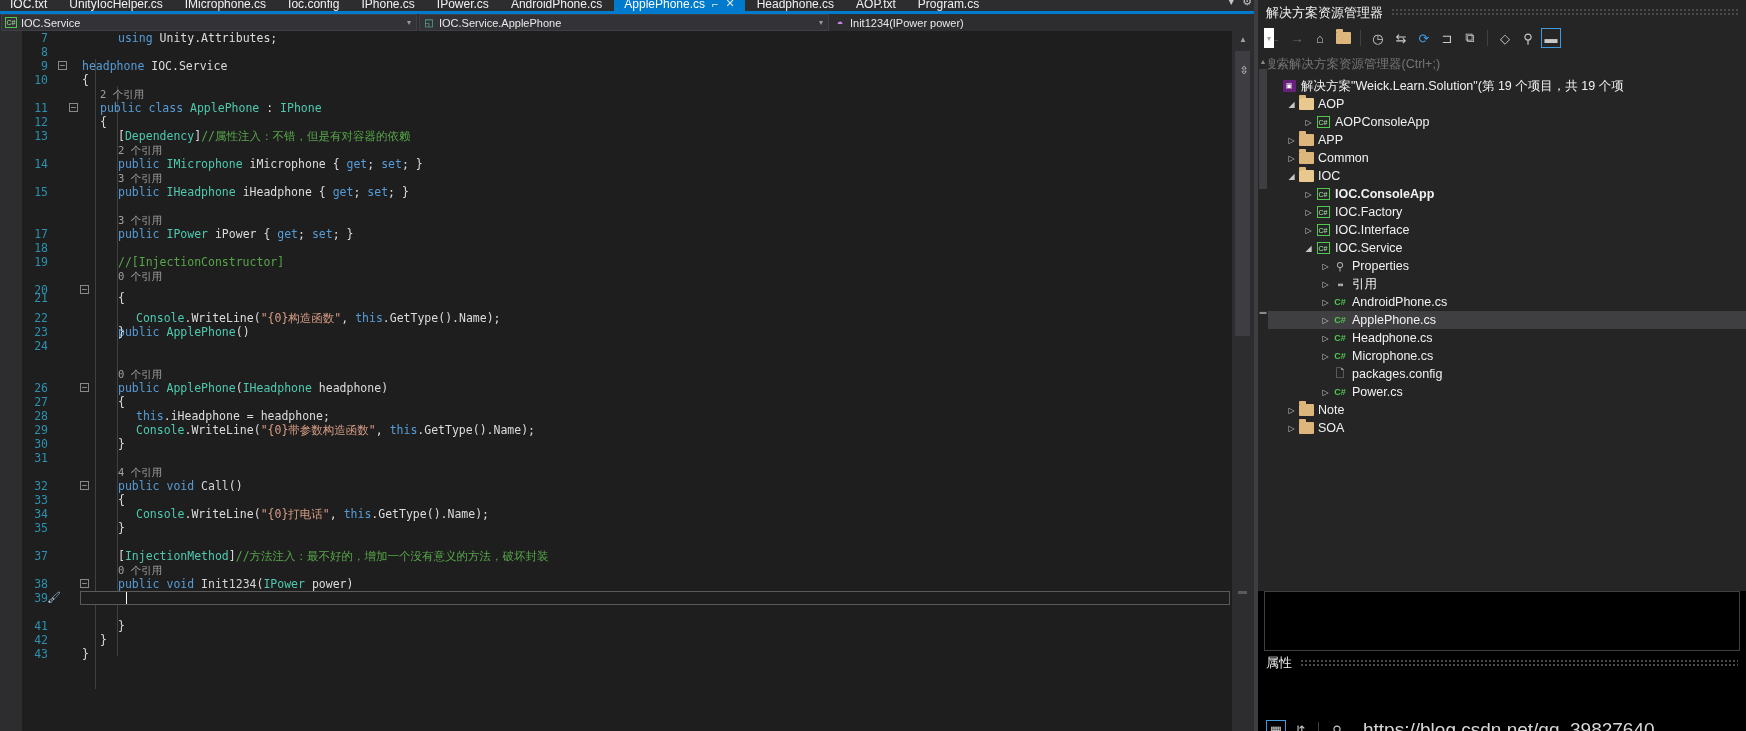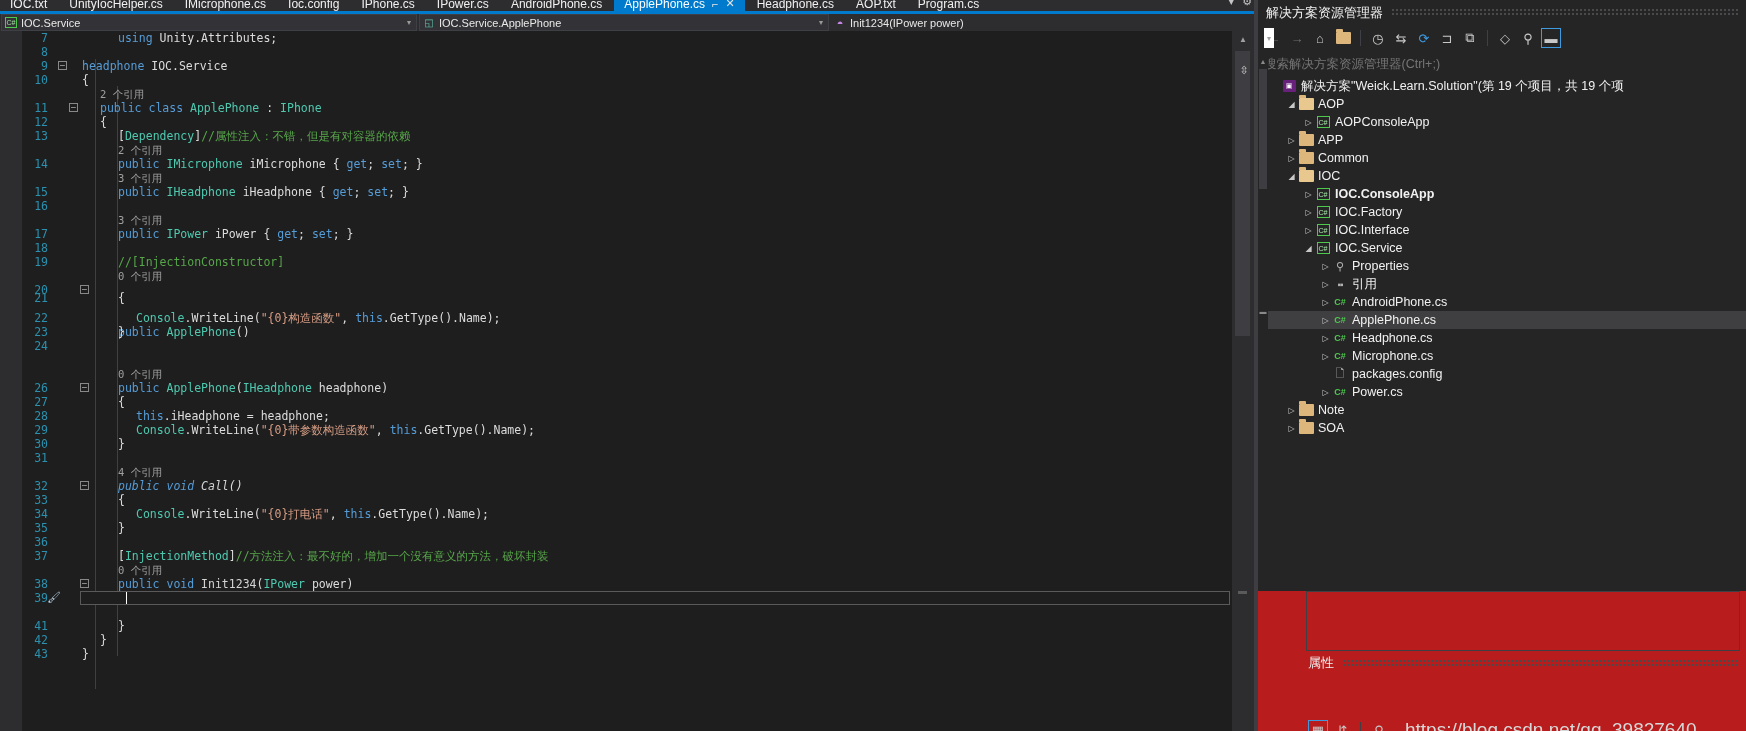--- a/index.html
+++ b/index.html
@@ -225,21 +225,21 @@
 
   
   .rd-scroll {
     position:absolute; left:0; top:58px; width:10px; height:530px; background:#252526;
   }
   .rd-scroll .arrow { position:absolute; left:0; width:10px; height:10px; color:#8a8a8a; font-size:7px; text-align:center;}
   .rd-scroll .thumb { position:absolute; left:1px; width:8px; background:#3e3e42; }
 
   
   .prop-pane {
-    position:absolute; left:0; bottom:0; width:488px; height:140px; background:#b91c1c;padding-left:42px;
+    position:absolute; left:0; bottom:0; width:488px; height:140px; background:#000000;
   }
   .prop-title {
     height: 24px; display:flex; align-items:center; padding-left:8px;
     color:#f1f1f1; font-size:13px;
   }
   .prop-title .dots {
     flex:1; height:9px; margin:0 8px; align-self:center;
     background-image: radial-gradient(#4a4a4d 0.8px, transparent 0.9px);
     background-size: 4px 4px;
   }
@@ -331,44 +331,42 @@
         <div class="crow" style="top: 28px; position: absolute; left: 0px; width: 1232px;"><span class="lno">9</span><span class="glyph-fold" style="left: 58px;">–</span><span class="ctext" style="left: 82px;"><span class="kw">headphone</span><span class="plain"> IOC.Service</span></span></div>
         <div class="crow" style="top: 42px; position: absolute; left: 0px; width: 1232px;"><span class="lno">10</span><span class="ctext" style="left: 82px;"><span class="plain">{</span></span></div>
         <div class="crow" style="top: 56px; position: absolute; left: 0px; width: 1232px;"><span class="ctext refs" style="left: 100px;">2 个引用</span></div>
         <div class="crow" style="top: 70px; position: absolute; left: 0px; width: 1232px;"><span class="lno">11</span><span class="glyph-fold" style="left: 69px;">–</span><span class="ctext" style="left: 100px;"><span class="kw">public class </span><span class="typ">ApplePhone</span><span class="plain"> : </span><span class="typ">IPhone</span></span></div>
         <div class="crow" style="top: 84px; position: absolute; left: 0px; width: 1232px;"><span class="lno">12</span><span class="ctext" style="left: 100px;"><span class="plain">{</span></span></div>
         <div class="crow" style="top: 98px; position: absolute; left: 0px; width: 1424px;"><span class="lno">13</span><span class="ctext" style="left: 118px;"><span class="plain">[</span><span class="attr">Dependency</span><span class="plain">]</span><span class="cmt">//属性注入：不错，但是有对容器的依赖</span></span></div>
         <div class="crow" style="top: 112px; position: absolute; left: 0px; width: 1232px;"><span class="ctext refs" style="left: 118px;">2 个引用</span></div>
         <div class="crow" style="top: 126px; position: absolute; left: 0px; width: 1232px;"><span class="lno">14</span><span class="ctext" style="left: 118px;"><span class="kw">public </span><span class="typ">IMicrophone</span><span class="plain"> iMicrophone { </span><span class="kw">get</span><span class="plain">; </span><span class="kw">set</span><span class="plain">; }</span></span></div>
         <div class="crow" style="top: 140px; position: absolute; left: 0px; width: 1232px;"><span class="ctext refs" style="left: 118px;">3 个引用</span></div>
         <div class="crow" style="top: 154px; position: absolute; left: 0px; width: 1232px;"><span class="lno">15</span><span class="ctext" style="left: 118px;"><span class="kw">public </span><span class="typ">IHeadphone</span><span class="plain"> iHeadphone { </span><span class="kw">get</span><span class="plain">; </span><span class="kw">set</span><span class="plain">; }</span></span></div>
-        <div class="crow" style="top: 168px; position: absolute; left: 0px; width: 1232px;"><span class="lno">16</span><span class="ctext" style="left: 82px;"></span></div>
         <div class="crow" style="top: 182px; position: absolute; left: 0px; width: 1232px;"><span class="ctext refs" style="left: 118px;">3 个引用</span></div>
         <div class="crow" style="top: 196px; position: absolute; left: 0px; width: 1232px;"><span class="lno">17</span><span class="ctext" style="left: 118px;"><span class="kw">public </span><span class="typ">IPower</span><span class="plain"> iPower { </span><span class="kw">get</span><span class="plain">; </span><span class="kw">set</span><span class="plain">; }</span></span></div>
         <div class="crow" style="top: 210px; position: absolute; left: 0px; width: 1232px;"><span class="lno">18</span><span class="ctext" style="left: 82px;"></span></div>
         <div class="crow" style="top: 224px; position: absolute; left: 0px; width: 1232px;"><span class="lno">19</span><span class="ctext" style="left: 118px;"><span class="cmt">//[InjectionConstructor]</span></span></div>
         <div class="crow" style="top: 238px; position: absolute; left: 0px; width: 1232px;"><span class="ctext refs" style="left: 118px;">0 个引用</span></div>
         <div class="crow" style="top: 252px; position: absolute; left: 0px; width: 1232px;"><span class="lno">20</span><span class="glyph-fold" style="left: 80px;">–</span><span class="ctext" style="left: 118px; margin-top: 42px;"><span class="kw">public </span><span class="typ">ApplePhone</span><span class="plain">()</span></span></div>
         <div class="crow" style="top: 260px; position: absolute; left: 0px; width: 1357px; padding-left: 33px;"><span class="lno">21</span><span class="ctext" style="left: 118px;"><span class="plain">{</span></span></div>
         <div class="crow" style="top: 280px; position: absolute; left: 0px; width: 1232px;"><span class="lno">22</span><span class="ctext" style="left: 136px;"><span class="typ">Console</span><span class="plain">.WriteLine(</span><span class="str">"{0}构造函数"</span><span class="plain">, </span><span class="kw">this</span><span class="plain">.GetType().Name);</span></span></div>
         <div class="crow" style="top: 294px; position: absolute; left: 0px; width: 1232px;"><span class="lno">23</span><span class="ctext" style="left: 118px;"><span class="plain">}</span></span></div>
         <div class="crow" style="top: 308px; position: absolute; left: 0px; width: 1232px;"><span class="lno">24</span><span class="ctext" style="left: 82px;"></span></div>
         <div class="crow" style="top: 336px; position: absolute; left: 0px; width: 1232px;"><span class="ctext refs" style="left: 118px;">0 个引用</span></div>
         <div class="crow" style="top: 350px; position: absolute; left: 0px; width: 1232px;"><span class="lno">26</span><span class="glyph-fold" style="left: 80px;">–</span><span class="ctext" style="left: 118px;"><span class="kw">public </span><span class="typ">ApplePhone</span><span class="plain">(</span><span class="typ">IHeadphone</span><span class="plain"> headphone)</span></span></div>
         <div class="crow" style="top: 364px; position: absolute; left: 0px; width: 1232px;"><span class="lno">27</span><span class="ctext" style="left: 118px;"><span class="plain">{</span></span></div>
         <div class="crow" style="top: 378px; position: absolute; left: 0px; width: 1452px;"><span class="lno">28</span><span class="ctext" style="left: 136px;"><span class="kw">this</span><span class="plain">.iHeadphone = headphone;</span></span></div>
         <div class="crow" style="top: 392px; position: absolute; left: 0px; width: 1232px;"><span class="lno">29</span><span class="ctext" style="left: 136px;"><span class="typ">Console</span><span class="plain">.WriteLine(</span><span class="str">"{0}带参数构造函数"</span><span class="plain">, </span><span class="kw">this</span><span class="plain">.GetType().Name);</span></span></div>
         <div class="crow" style="top: 406px; position: absolute; left: 0px; width: 1232px;"><span class="lno">30</span><span class="ctext" style="left: 118px;"><span class="plain">}</span></span></div>
         <div class="crow" style="top: 420px; position: absolute; left: 0px; width: 1195px;"><span class="lno">31</span><span class="ctext" style="left: 82px;"></span></div>
         <div class="crow" style="top: 434px; position: absolute; left: 0px; width: 1232px;"><span class="ctext refs" style="left: 118px;">4 个引用</span></div>
-        <div class="crow" style="top: 448px; position: absolute; left: 0px; width: 1232px;"><span class="lno">32</span><span class="glyph-fold" style="left: 80px;">–</span><span class="ctext" style="left: 118px; font-style: italic;"><span class="kw">public void </span><span class="idn">Call</span><span class="plain">()</span></span></div>
+        <div class="crow" style="top: 448px; position: absolute; left: 0px; width: 1232px;"><span class="lno">32</span><span class="glyph-fold" style="left: 80px;">–</span><span class="ctext" style="left: 118px;"><span class="kw">public void </span><span class="idn">Call</span><span class="plain">()</span></span></div>
         <div class="crow" style="top: 462px; position: absolute; left: 0px; width: 1232px;"><span class="lno">33</span><span class="ctext" style="left: 118px;"><span class="plain">{</span></span></div>
         <div class="crow" style="top: 476px; position: absolute; left: 0px; width: 1232px;"><span class="lno">34</span><span class="ctext" style="left: 136px;"><span class="typ">Console</span><span class="plain">.WriteLine(</span><span class="str">"{0}打电话"</span><span class="plain">, </span><span class="kw">this</span><span class="plain">.GetType().Name);</span></span></div>
         <div class="crow" style="top: 490px; position: absolute; left: 0px; width: 1232px;"><span class="lno">35</span><span class="ctext" style="left: 118px;"><span class="plain">}</span></span></div>
-        <div class="crow" style="top: 504px; position: absolute; left: 0px; width: 1232px;"><span class="lno">36</span><span class="ctext" style="left: 82px;"></span></div>
         <div class="crow" style="top: 518px; position: absolute; left: 0px; width: 1232px;"><span class="lno">37</span><span class="ctext" style="left: 118px;"><span class="plain">[</span><span class="attr">InjectionMethod</span><span class="plain">]</span><span class="cmt">//方法注入：最不好的，增加一个没有意义的方法，破坏封装</span></span></div>
         <div class="crow" style="top: 532px; position: absolute; left: 0px; width: 1232px;"><span class="ctext refs" style="left: 118px;">0 个引用</span></div>
         <div class="crow" style="top: 546px; position: absolute; left: 0px; width: 1232px;"><span class="lno">38</span><span class="glyph-fold" style="left: 80px;">–</span><span class="ctext" style="left: 118px;"><span class="kw">public void </span><span class="idn">Init1234</span><span class="plain">(</span><span class="typ">IPower</span><span class="plain"> power)</span></span></div>
         <div class="crow" style="top: 560px; position: absolute; left: 0px; width: 1232px;"><span class="lno">39</span><span class="ctext" style="left: 118px;"><span class="plain">{</span></span><div class="current-line-box" style="top: 0px; width: 1150px;"></div><div class="caret" style="left: 126px; top: 1px; height: 12px;"></div><div class="brush-icon">🖌</div></div>
         <div class="crow" style="top: 588px; position: absolute; left: 0px; width: 1232px;"><span class="lno">41</span><span class="ctext" style="left: 118px;"><span class="plain">}</span></span></div>
         <div class="crow" style="top: 602px; position: absolute; left: 0px; width: 1232px;"><span class="lno">42</span><span class="ctext" style="left: 100px;"><span class="plain">}</span></span></div>
         <div class="crow" style="top: 616px; position: absolute; left: 0px; width: 1232px;"><span class="lno">43</span><span class="ctext" style="left: 82px;"><span class="plain">}</span></span></div>
       </div>
 
     <div class="ed-scroll">

